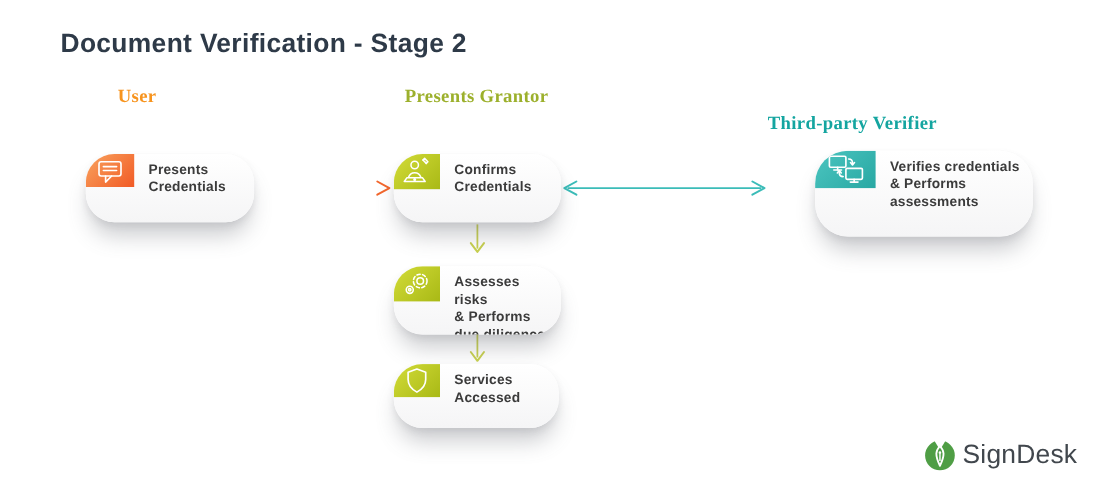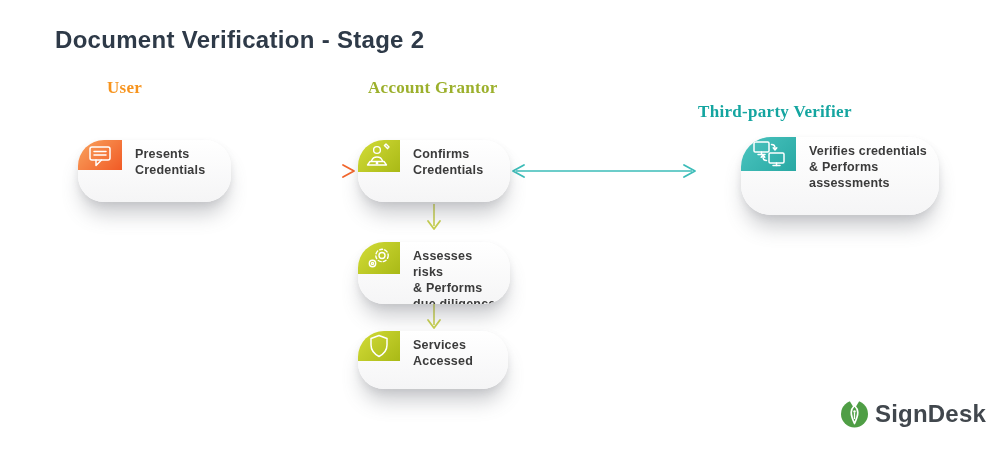--- a/index.html
+++ b/index.html
@@ -57,32 +57,32 @@
   }
   .icon-block svg{display:block;}
 
   .arrow-layer{position:absolute;left:0;top:0;width:1000px;height:454px;pointer-events:none;}
 
   .logo{
     position:absolute;left:838px;top:396px;
     display:flex;align-items:center;gap:4px;
   }
   .logo-text{
-    font-size:24px;font-weight:700;color:var(--logo-text);letter-spacing:.2px;text-align:center;
+    font-size:24px;font-weight:400;color:var(--logo-text);letter-spacing:.2px;text-align:center;
   }
 </style>
 </head>
 <body>
 
 <div class="canvas">
 
   <div class="title">Document Verification - Stage 2</div>
 
   <div class="col-header user">User</div>
-  <div class="col-header grantor">Account Grantor</div>
+  <div class="col-header grantor">Presents Grantor</div>
   <div class="col-header verifier">Third-party Verifier</div>
 
   <svg class="arrow-layer" width="1000" height="454" viewBox="0 0 1000 454">
     <defs>
       <linearGradient id="orangeLine" x1="0" y1="0" x2="1" y2="0">
         <stop offset="0" stop-color="#f8a96b"></stop>
         <stop offset="1" stop-color="#f15a25"></stop>
       </linearGradient>
     </defs>
 

